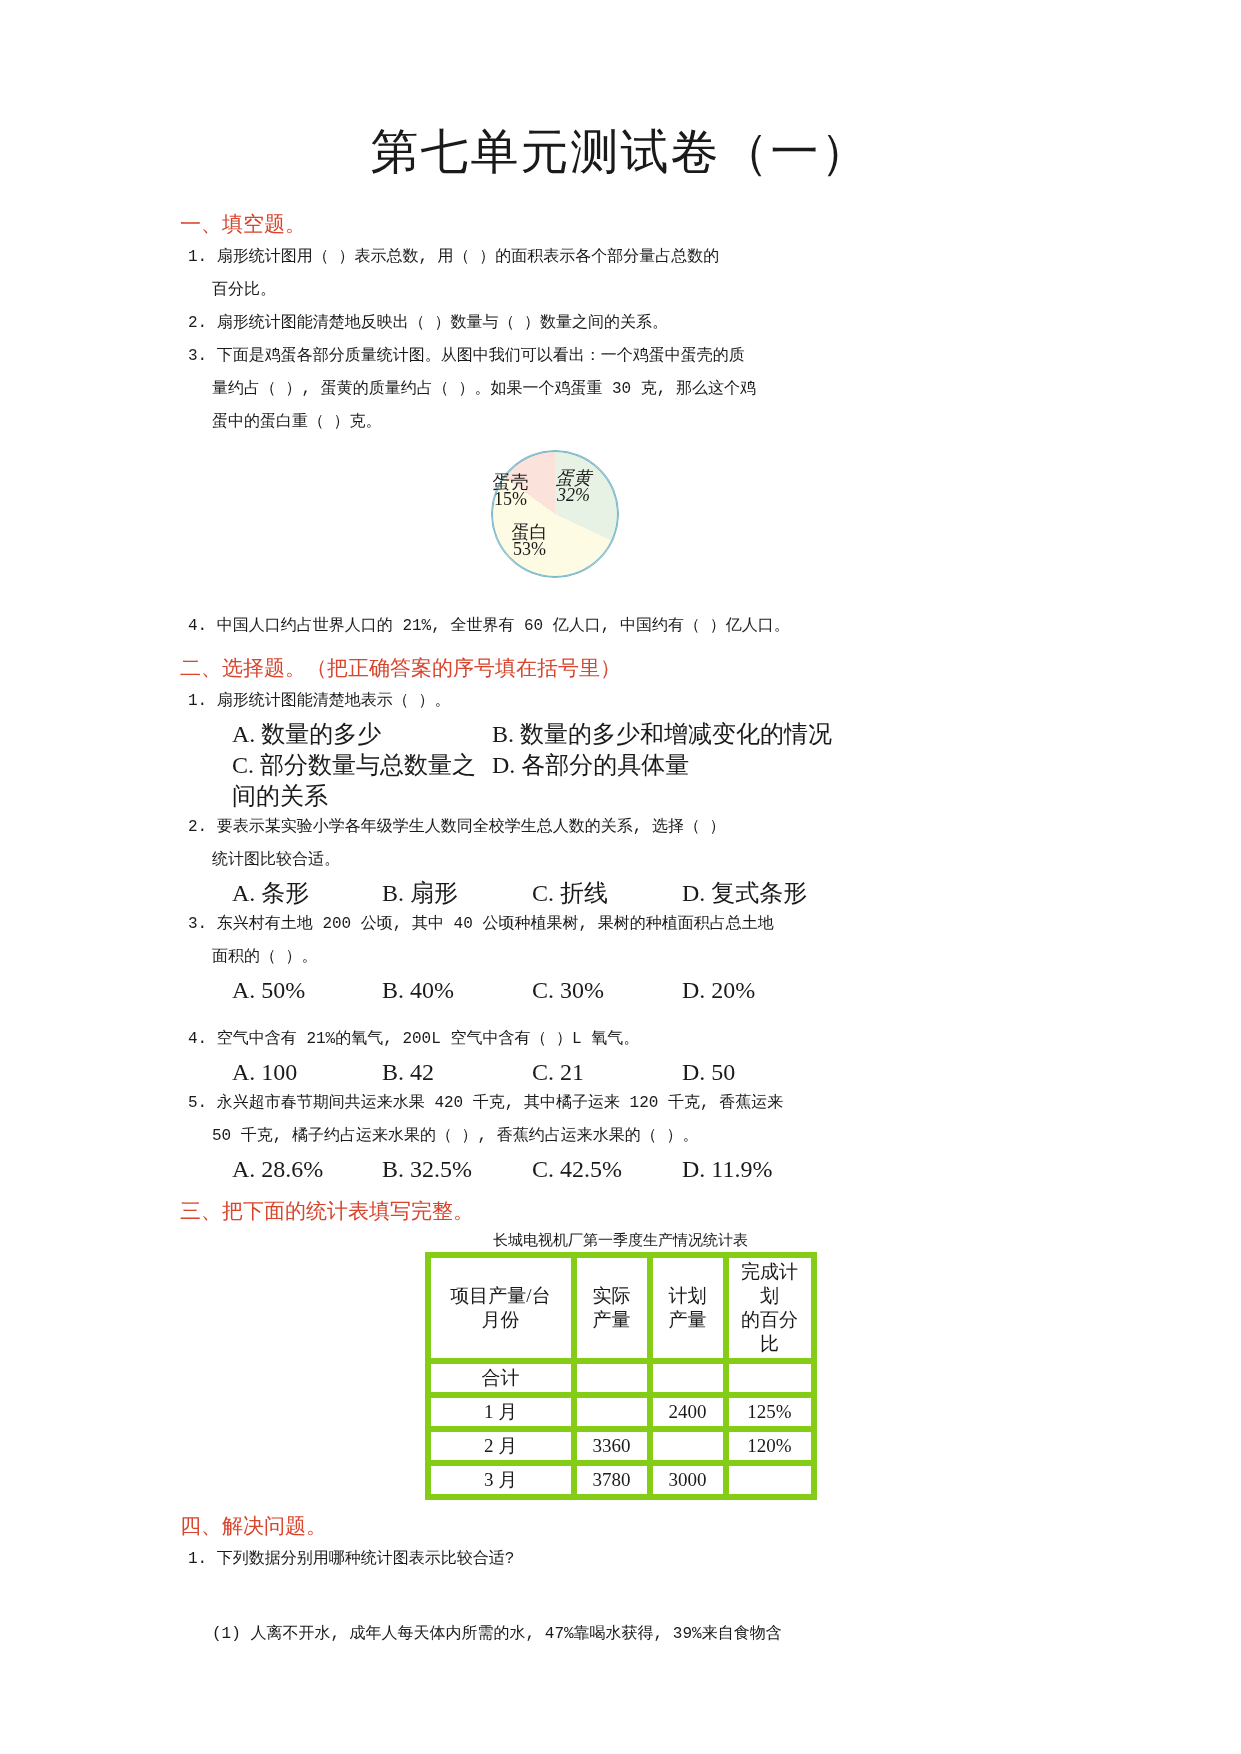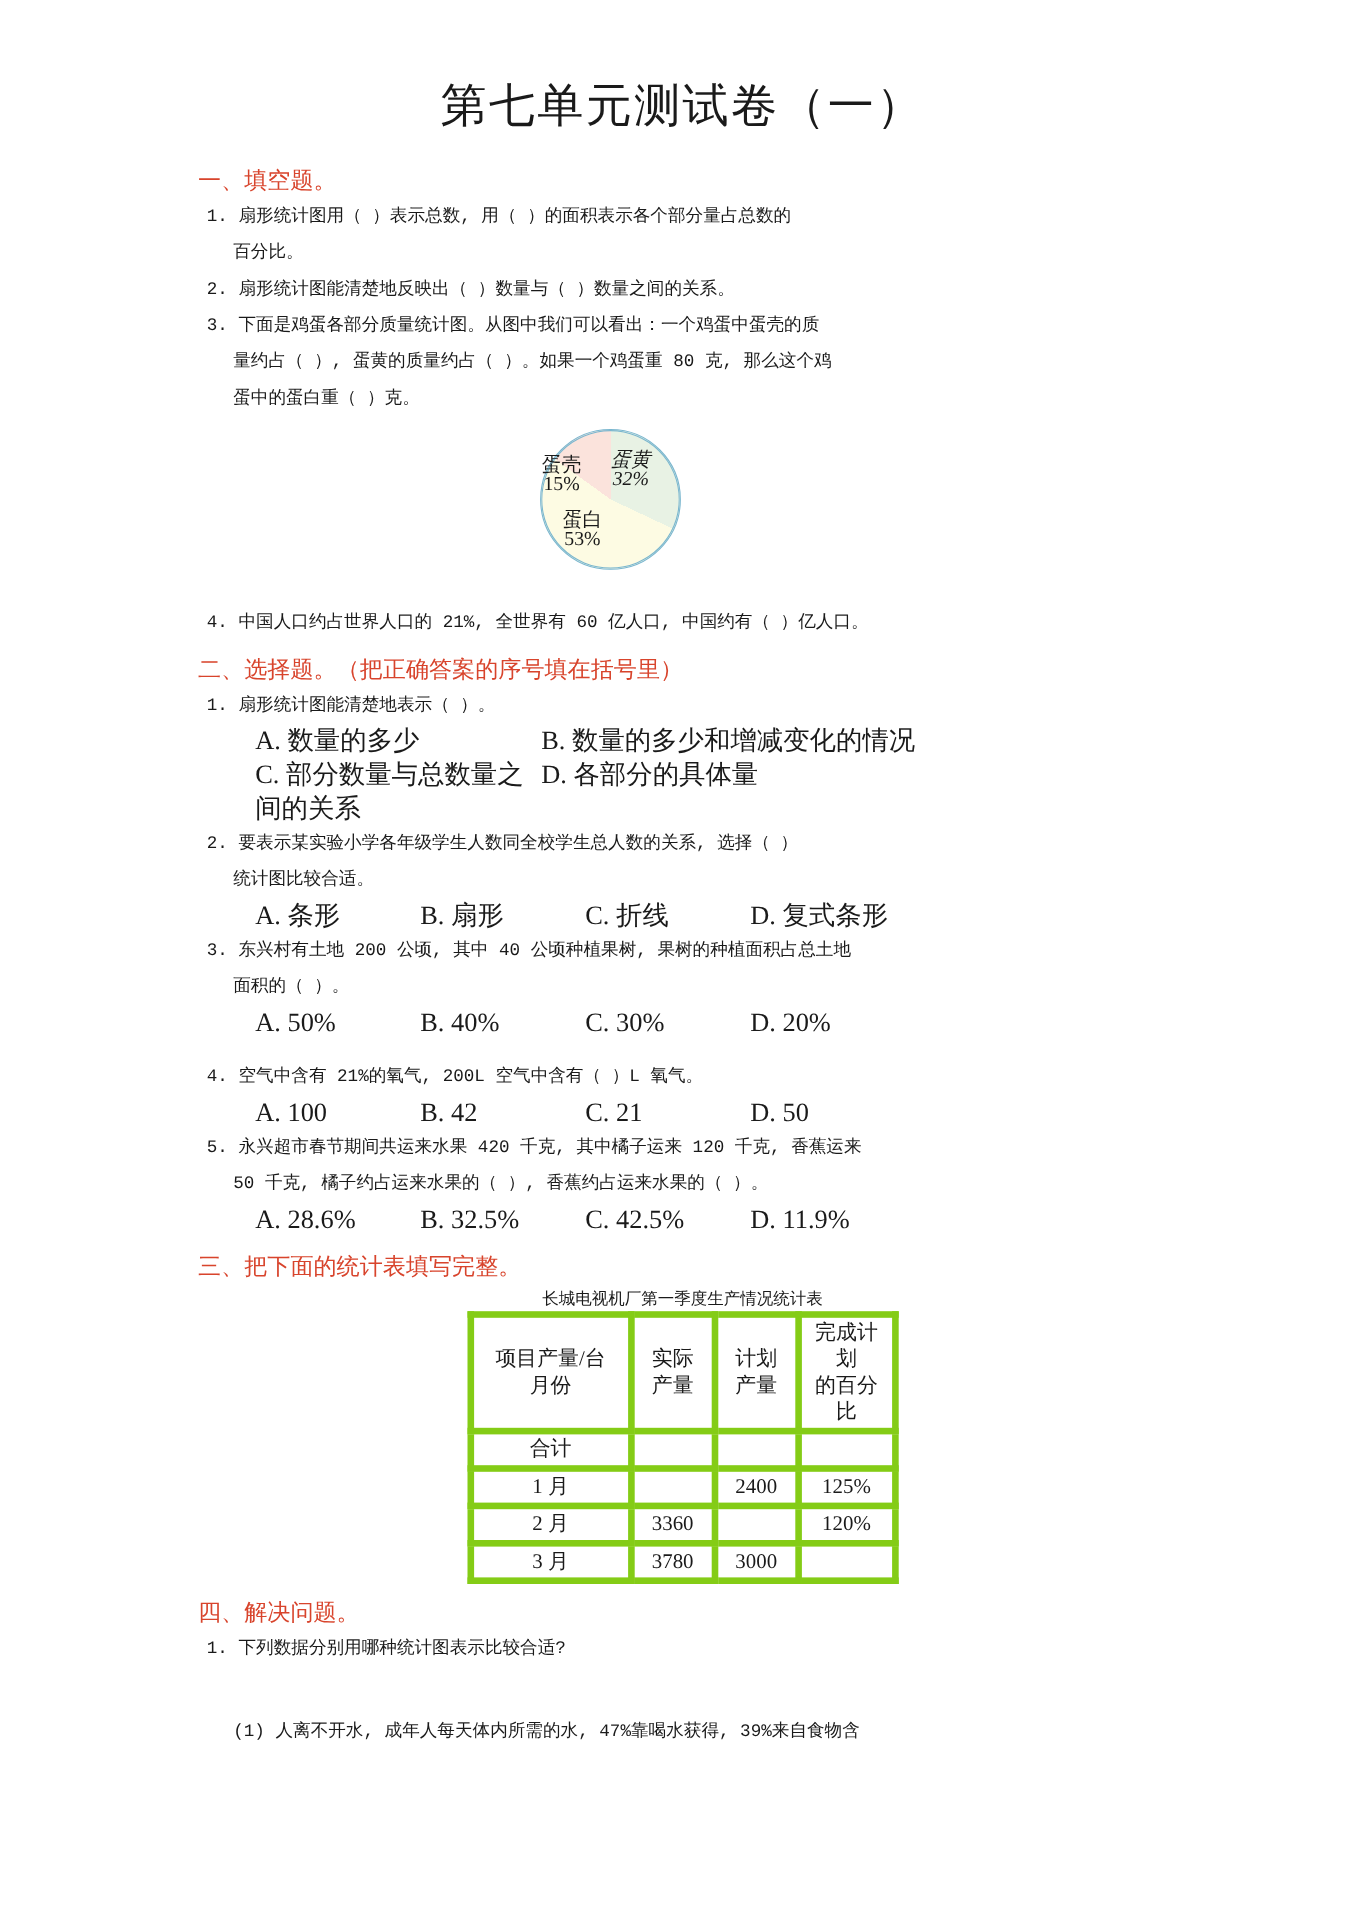--- a/index.html
+++ b/index.html
@@ -17,23 +17,23 @@
   .page {
     position: absolute;
     left: 0; top: 0;
     width: 1241px;
     height: 1754px;
     box-sizing: border-box;
     padding: 0 160px;
   }
   .doc-title {
     text-align: center;
-    font-size: 42px;
+    font-size: 48px;
     letter-spacing: 2px;
-    margin-top: 68px;
+    margin-top: 120px;
     margin-bottom: 26px;
     font-weight: normal;
   }
   .section-head {
     color: #d8442c;
     font-size: 21px;
     margin: 12px 0 4px 20px;
   }
   .section-head .paren {
     color: #d8442c;
@@ -141,21 +141,21 @@
 <div class="page">
 
   <h1 class="doc-title">第七单元测试卷（一）</h1>
 
   <div class="section-head">一、填空题。</div>
 
   <p class="q">1. 扇形统计图用（      ）表示总数, 用（      ）的面积表示各个部分量占总数的</p>
   <p class="q noind">百分比。</p>
   <p class="q">2. 扇形统计图能清楚地反映出（      ）数量与（      ）数量之间的关系。</p>
   <p class="q">3. 下面是鸡蛋各部分质量统计图。从图中我们可以看出：一个鸡蛋中蛋壳的质</p>
-  <p class="q noind">量约占（      ）, 蛋黄的质量约占（      ）。如果一个鸡蛋重 80 克, 那么这个鸡</p>
+  <p class="q noind">量约占（      ）, 蛋黄的质量约占（      ）。如果一个鸡蛋重 30 克, 那么这个鸡</p>
   <p class="q noind">蛋中的蛋白重（      ）克。</p>
 
   <div class="pie-wrap">
     <div class="pie"></div>
     <div class="pie-lbl lbl-shell">
       <div>蛋壳</div>
       <div>15%</div>
     </div>
     <div class="pie-lbl lbl-yolk">
       <div>蛋黄</div>

